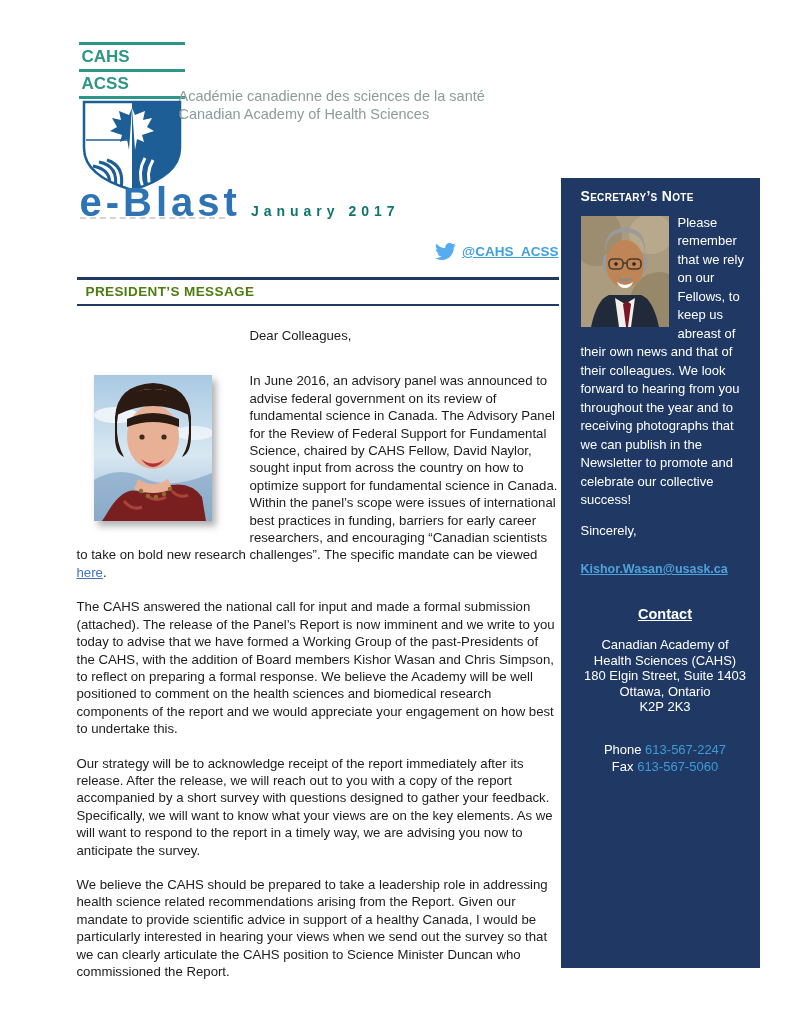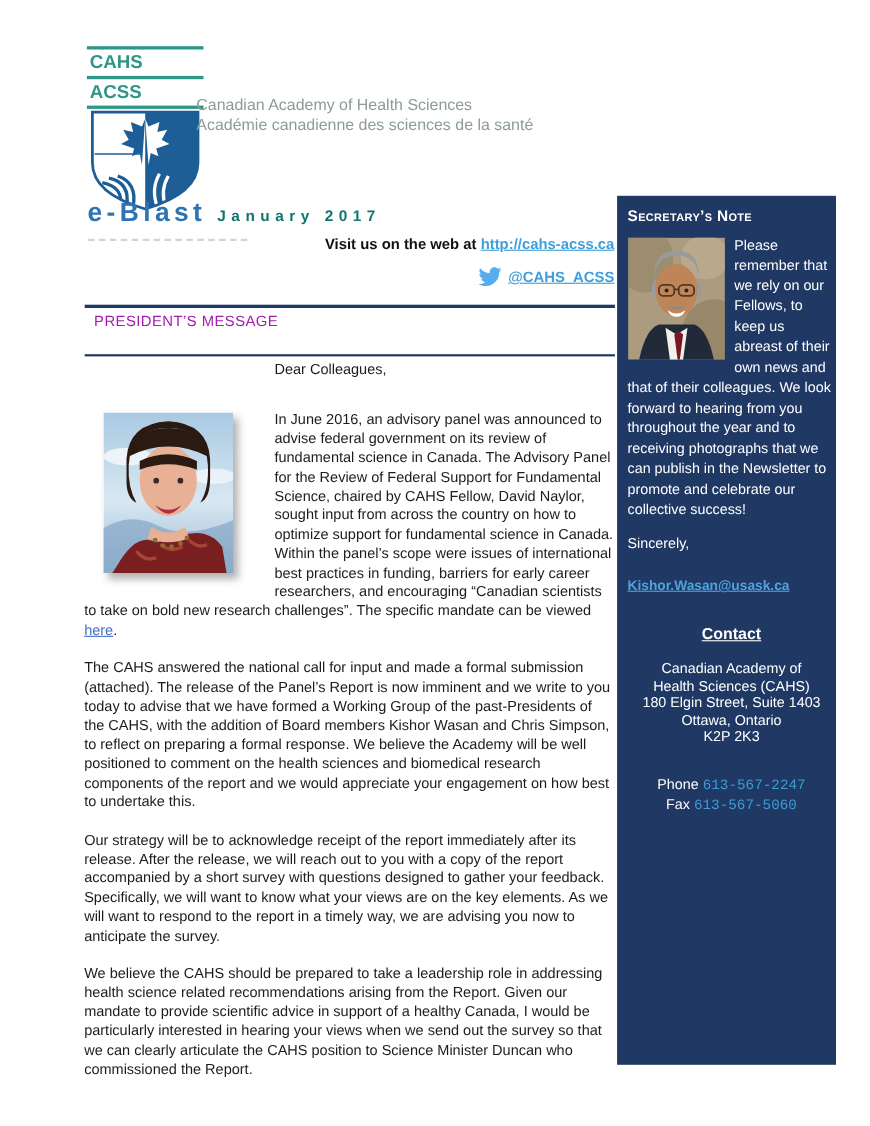--- a/index.html
+++ b/index.html
@@ -20,21 +20,21 @@
   .shield { display:block; margin-top:1px; }
 
   .org-names {
     position:absolute; left:147px; top:88px;
     color:#8c9c98; font-size:14.5px; line-height:17.5px;
   }
 
   
   .masthead { position:absolute; left:48px; top:180px; white-space:nowrap; }
   .masthead .title {
-    color:#2e74b5; font-weight:bold; font-size:24px; letter-spacing:4px;
+    color:#2e74b5; font-weight:bold; font-size:40px; letter-spacing:4px;
   }
   .masthead .issue {
     color:#0f766e; font-weight:bold; font-size:14px; letter-spacing:5px; margin-left:10px;
   }
   .faint-dashes {
     position:absolute; left:48px; top:217px; width:145px; height:0;
     border-top:2px dashed rgba(150,160,165,0.45);
   }
 
   .visit-line {
@@ -45,63 +45,63 @@
   .twitter-row {
     position:absolute; left:0; top:241px; width:527px; text-align:right;
     font-size:13.5px; font-weight:bold;
   }
   .twitter-row .bird { vertical-align:-6px; margin-right:4px; }
 
   
   .section-header { position:absolute; left:45px; top:277px; width:482px; }
   .hr-navy { height:2.5px; background:#1f3864; }
   .section-header .label {
-    padding:4px 0 23px 9px; color:#a21caf; font-weight:normal; font-size:13.5px;
+    padding:4px 0 5px 9px; color:#4d7c0f; font-weight:bold; font-size:13.5px;
     letter-spacing:0.4px;
   }
 
   
   .body-col {
     position:absolute; left:45px; top:327px; width:482px;
     font-size:13.2px; line-height:17.4px; color:#1c1c1c;
   }
   .salutation { margin-left:173px; margin-bottom:28px; }
   .body-col p { margin-bottom:17px; }
   .pres-photo {
     float:left; width:118px; height:146px; margin:3px 38px 8px 17px;
     box-shadow:4px 5px 7px rgba(80,80,80,0.45);
   }
   .pres-photo svg { display:block; }
   a.body-link { color:#4472c4; }
 
   
   .sidebar {
     position:absolute; left:529px; top:178px; width:209px; height:790px;
-    background:#1f3864; color:#ffffff; padding:9px 10px;
+    background:#1f3864; color:#ffffff; padding:9px 20px;
     font-size:13px; line-height:18.5px;
   }
   .sidebar-heading {
     font-variant:small-caps; font-weight:bold; font-size:14px; letter-spacing:0.3px;
     margin-bottom:8px;
   }
   .sec-photo { float:left; width:88px; height:111px; margin:2px 9px 4px 0; }
   .sec-photo svg { display:block; }
   .sidebar-note { }
   .sidebar-closing { clear:left; margin-top:12px; }
   .signature {
     font-family:"DejaVu Serif", serif; font-style:italic; font-size:25px;
     letter-spacing:1px; margin-top:12px;
   }
   .sidebar-email { display:inline-block; margin-top:20px; font-size:12.5px; font-weight:bold;
     color:#4fa3dc; text-decoration:underline; }
   .contact-block { text-align:center; margin-top:26px; }
   .contact-heading { font-weight:bold; font-size:14.5px; text-decoration:underline; }
   .address { margin-top:14px; font-size:13px; line-height:15.5px; }
   .phones { margin-top:26px; font-size:13px; line-height:17px; }
-  .phone-num { color:#3e9bd6;font-family:Liberation Mono, monospace; }
+  .phone-num { color:#3e9bd6; }
 </style>
 </head>
 <body>
 
 <div class="page">
 
   <div class="logo">
     <div class="logo-rule"></div>
     <div class="logo-row">
       <span>CAHS</span>
@@ -138,32 +138,29 @@
           <path fill="#ffffff" d="M53,6 l3,7 10,-4 -2,9 9,-2 -5,9 7,4 -12,4 2,7 -7,-3 -2,11 z" transform="translate(0,2)"></path>
           <path d="M66,58 Q58,72 64,88" stroke="#ffffff" stroke-width="3" fill="none"></path>
           <path d="M74,60 Q66,74 72,88" stroke="#ffffff" stroke-width="3" fill="none"></path>
         </g>
       </g>
       <path d="M5,2 H101 V48 Q101,76 53,90 Q5,76 5,48 Z" fill="none" stroke="#1d5e97" stroke-width="2.5"></path>
     </svg>
   </div>
 
   <div class="org-names">
+    <div>Académie canadienne des sciences de la santé</div>
     <div>Canadian Academy of Health Sciences</div>
-    <div>Académie canadienne des sciences de la santé</div>
   </div>
 
   <div class="masthead">
     <span class="title">e-Blast</span><span class="issue">January 2017</span>
   </div>
   <div class="faint-dashes"></div>
 
-  <div class="visit-line">
-    <span>Visit us on the web at </span><a href="#" class="lightblue">http://cahs-acss.ca</a>
-  </div>
 
   <div class="twitter-row">
     <svg class="bird" width="25" height="21" viewBox="0 0 24 24">
       <path fill="#55acee" d="M23.954 4.569c-.885.389-1.83.654-2.825.775 1.014-.611 1.794-1.574 2.163-2.723-.951.555-2.005.959-3.127 1.184-.896-.959-2.173-1.559-3.591-1.559-2.717 0-4.92 2.203-4.92 4.917 0 .39.045.765.127 1.124-4.09-.205-7.715-2.169-10.141-5.138-.427.722-.666 1.561-.666 2.475 0 1.71.87 3.213 2.188 4.096-.807-.026-1.566-.248-2.228-.616v.061c0 2.385 1.693 4.374 3.946 4.827-.413.111-.849.171-1.296.171-.314 0-.615-.03-.916-.086.631 1.953 2.445 3.377 4.604 3.417-1.68 1.319-3.809 2.105-6.102 2.105-.39 0-.779-.023-1.17-.067 2.189 1.394 4.768 2.209 7.557 2.209 9.054 0 13.999-7.496 13.999-13.986 0-.209 0-.42-.015-.63.961-.689 1.8-1.56 2.46-2.548z"></path>
     </svg><a href="#" class="lightblue">@CAHS_ACSS</a>
   </div>
 
   <div class="section-header">
     <div class="hr-navy"></div>
     <div class="label">PRESIDENT’S MESSAGE</div>

